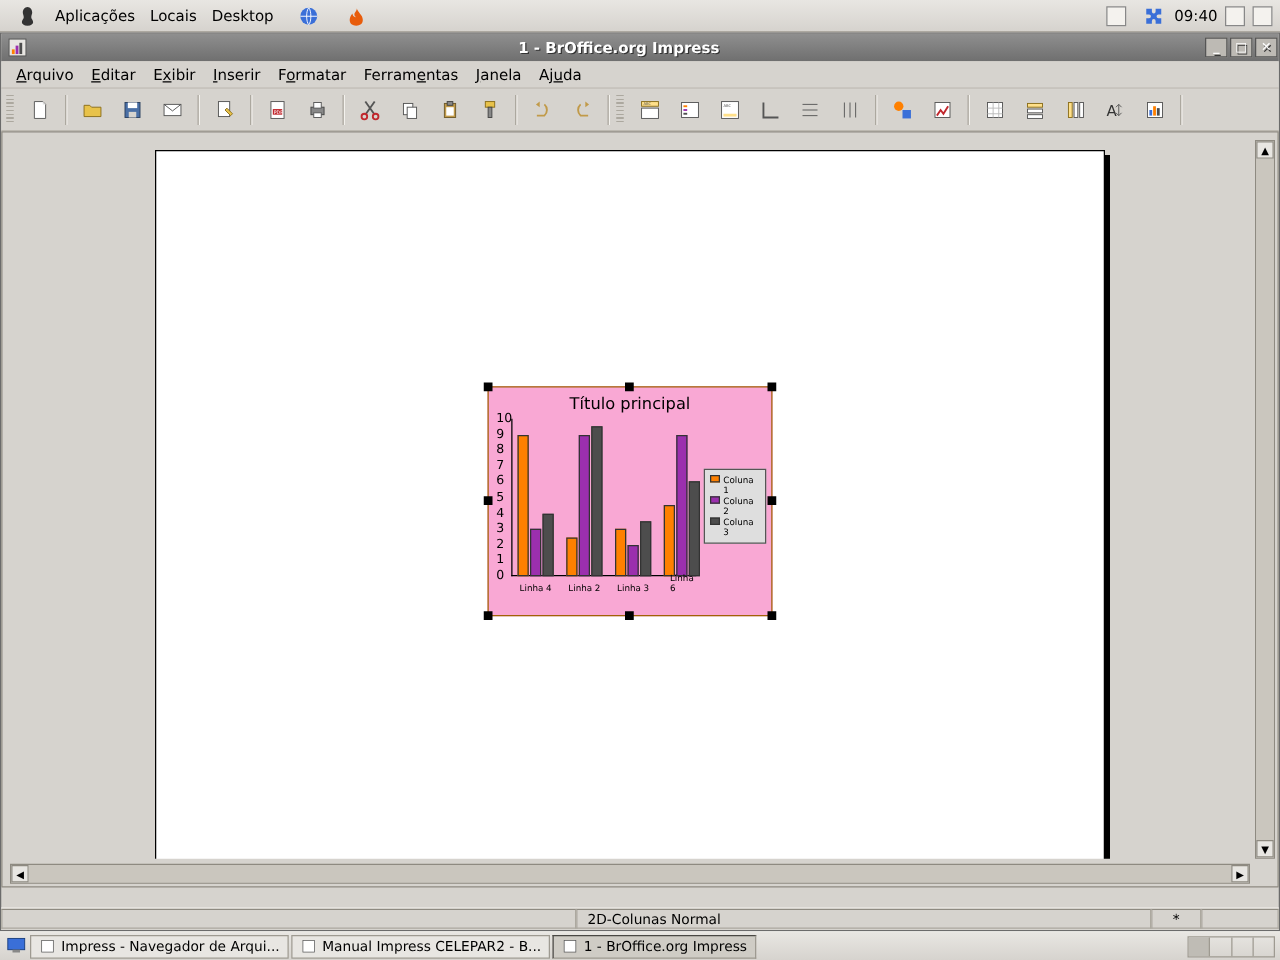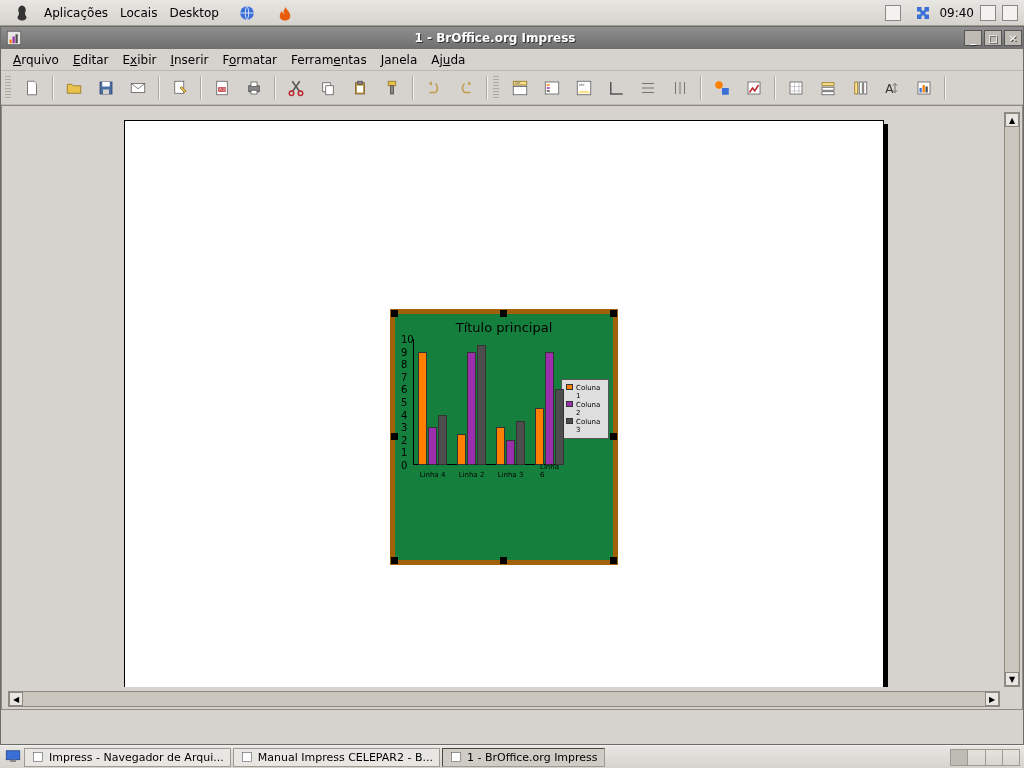--- a/index.html
+++ b/index.html
@@ -21,21 +21,21 @@
 .menubar { height: 22px; background: #d6d3ce; border-bottom: 1px solid #bcb8b0; display: flex; align-items: center; font-size: 12px; gap: 2px; padding-left: 6px; text-align: right; }
 .menubar span { padding: 2px 6px; cursor: default; }
 .menubar u { text-decoration: underline; }
 .toolbar { height: 34px; background: #d6d3ce; border-bottom: 1px solid #bcb8b0; display: flex; align-items: center; padding-left: 4px; gap: 2px; }
 .tbtn { width: 30px; height: 28px; border: 1px solid transparent; display: inline-flex; align-items: center; justify-content: center; }
 .tsep { width: 2px; height: 24px; border-left: 1px solid #aca89f; border-right: 1px solid #f4f2ee; margin: 0 3px; }
 .tgrip { width: 6px; height: 24px; background: repeating-linear-gradient(#aca89f 0 1px, transparent 1px 3px); margin-right: 4px; }
 .workspace { position: absolute; left: 0; top: 78px; right: 0; bottom: 34px; background: #d6d3ce; border: 1px solid #8e8a81; }
 .canvas-wrap { position: absolute; left: 6px; top: 6px; right: 22px; bottom: 22px; background: #d6d3ce; overflow: hidden; }
 .slide { position: absolute; left: 50%; top: 8px; transform: translateX(-50%); width: 760px; height: 570px; background: #fff; box-shadow: 4px 4px 0 #000; border: 1px solid #000; }
-.chart-obj { position: absolute; left: 265px; top: 188px; width: 228px; height: 256px; background: #15803d; border: 5px solid #a16207; }
+.chart-obj { position: absolute; left: 265px; top: 188px; width: 228px; height: 184px; background: #f9a8d4; border: 1px solid #a16207; }
 .chart-obj .handle { position: absolute; width: 7px; height: 7px; background: #000; }
 .chart-obj .h-nw { left: -4px; top: -4px; } .chart-obj .h-n { left: 50%; top: -4px; margin-left: -4px; } .chart-obj .h-ne { right: -4px; top: -4px; }
 .chart-obj .h-w { left: -4px; top: 50%; margin-top: -4px; } .chart-obj .h-e { right: -4px; top: 50%; margin-top: -4px; }
 .chart-obj .h-sw { left: -4px; bottom: -4px; } .chart-obj .h-s { left: 50%; bottom: -4px; margin-left: -4px; } .chart-obj .h-se { right: -4px; bottom: -4px; }
 .chart-title { text-align: center; font-size: 13px; padding-top: 6px; }
 .chart-sub { text-align: center; font-size: 11px; padding-top: 2px; }
 .chart-body { display: flex; padding: 4px 4px 0 4px; }
 .chart-plot { position: relative; width: 170px; height: 140px; }
 .chart-axes { position: absolute; left: 14px; top: 0; right: 0; bottom: 14px; border-left: 1px solid #000; border-bottom: 1px solid #000; }
 .ytick { position: absolute; left: 0; font-size: 10px; transform: translateY(-50%); }
@@ -373,20 +373,26 @@
       <div class="strack"></div>
       <span class="sbtn">▼</span>
     </div>
     <div class="hscroll">
       <span class="sbtn">◀</span>
       <div class="strack"></div>
       <span class="sbtn">▶</span>
     </div>
   </div>
 
+  <div class="statusbar">
+    <div class="cell" style="width:460px"></div>
+    <div class="cell" style="width:460px">2D-Colunas Normal</div>
+    <div class="cell" style="width:40px;justify-content:center">*</div>
+    <div class="cell" style="flex:1"></div>
+  </div>
 </div>
 
 <div class="bottom-taskbar">
   <span class="picon" style="margin-left:4px"><svg class="icon-svg" viewBox="0 0 24 24">
         <rect x="3" y="5" width="18" height="12" fill="#3a6fd8" stroke="#1a3f7f"></rect>
         <rect x="8" y="17" width="8" height="3" fill="#888"></rect>
       </svg></span>
   <div id="taskbar-items" style="display:flex">
       <div class="tbitem">
         <svg class="icon-svg" style="width:14px;height:14px" viewBox="0 0 24 24">

